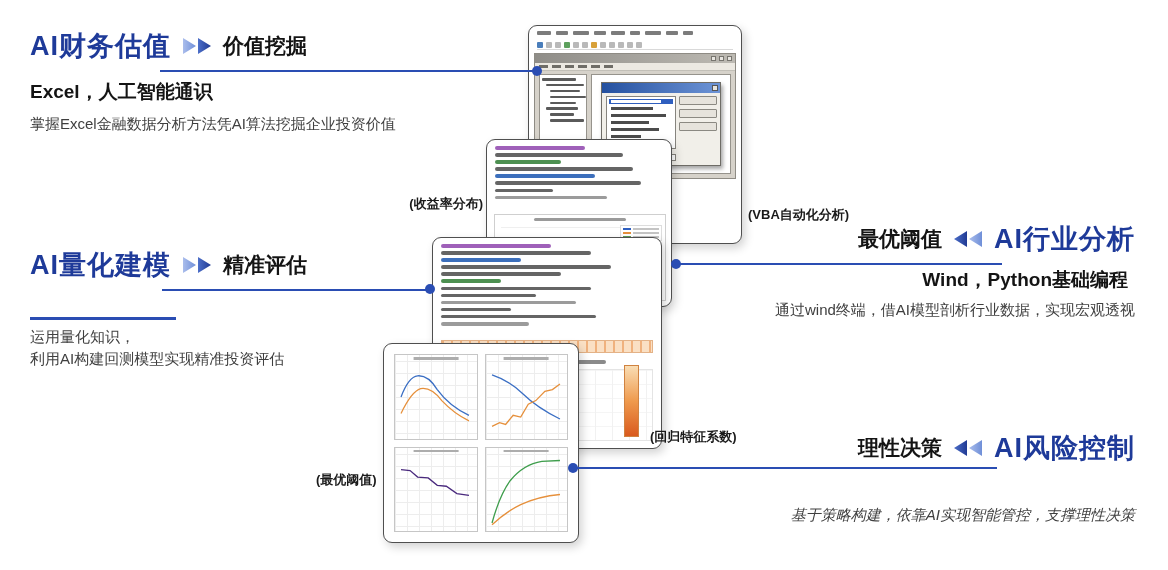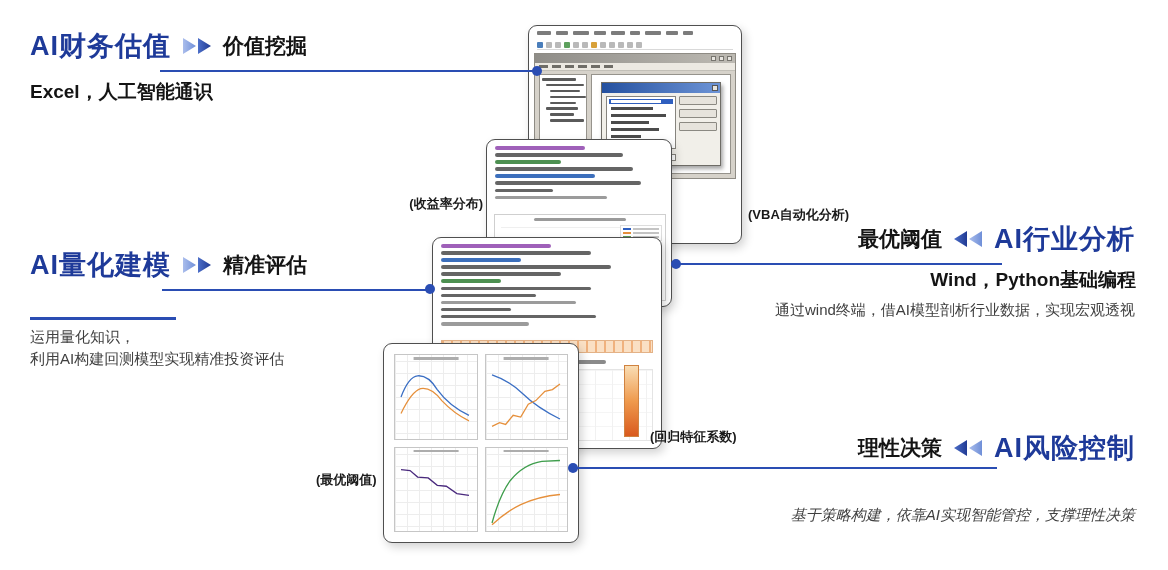--- a/index.html
+++ b/index.html
@@ -115,20 +115,21 @@
 
   <div class="headrow" style="left:30px; top:28px;">
     <span class="m-title">AI财务估值</span>
     <span class="chev-group">
         <i class="chev r light"></i>
         <i class="chev r dark"></i>
       </span>
     <span class="m-tag">价值挖掘</span>
   </div>
   <div class="m-sub" style="left:30px; top:79px;">Excel，人工智能通识</div>
+  <div class="m-desc" style="left:30px; top:115px;">掌握Excel金融数据分析方法凭AI算法挖掘企业投资价值</div>
 
   <div class="headrow" style="left:30px; top:247px;">
     <span class="m-title">AI量化建模</span>
     <span class="chev-group">
         <i class="chev r light"></i>
         <i class="chev r dark"></i>
       </span>
     <span class="m-tag">精准评估</span>
   </div>
   <div class="cline thick" style="left:30px; top:317px; width:146px;"></div>
@@ -136,21 +137,21 @@
   <div class="m-desc" style="left:30px; top:350px;">利用AI构建回测模型实现精准投资评估</div>
 
   <div class="headrow" style="right:33px; top:221px;">
     <span class="m-tag">最优阈值</span>
     <span class="chev-group">
         <i class="chev l dark"></i>
         <i class="chev l light"></i>
       </span>
     <span class="m-title">AI行业分析</span>
   </div>
-  <div class="m-sub ralign" style="right:32px; top:267px;text-align:center;">Wind，Python基础编程</div>
+  <div class="m-sub ralign" style="right:40px; top:267px;text-align:center;">Wind，Python基础编程</div>
   <div class="m-desc ralign" style="right:33px; top:301px;">通过wind终端，借AI模型剖析行业数据，实现宏观透视</div>
 
   <div class="headrow" style="right:33px; top:430px;">
     <span class="m-tag">理性决策</span>
     <span class="chev-group">
         <i class="chev l dark"></i>
         <i class="chev l light"></i>
       </span>
     <span class="m-title">AI风险控制</span>
   </div>

